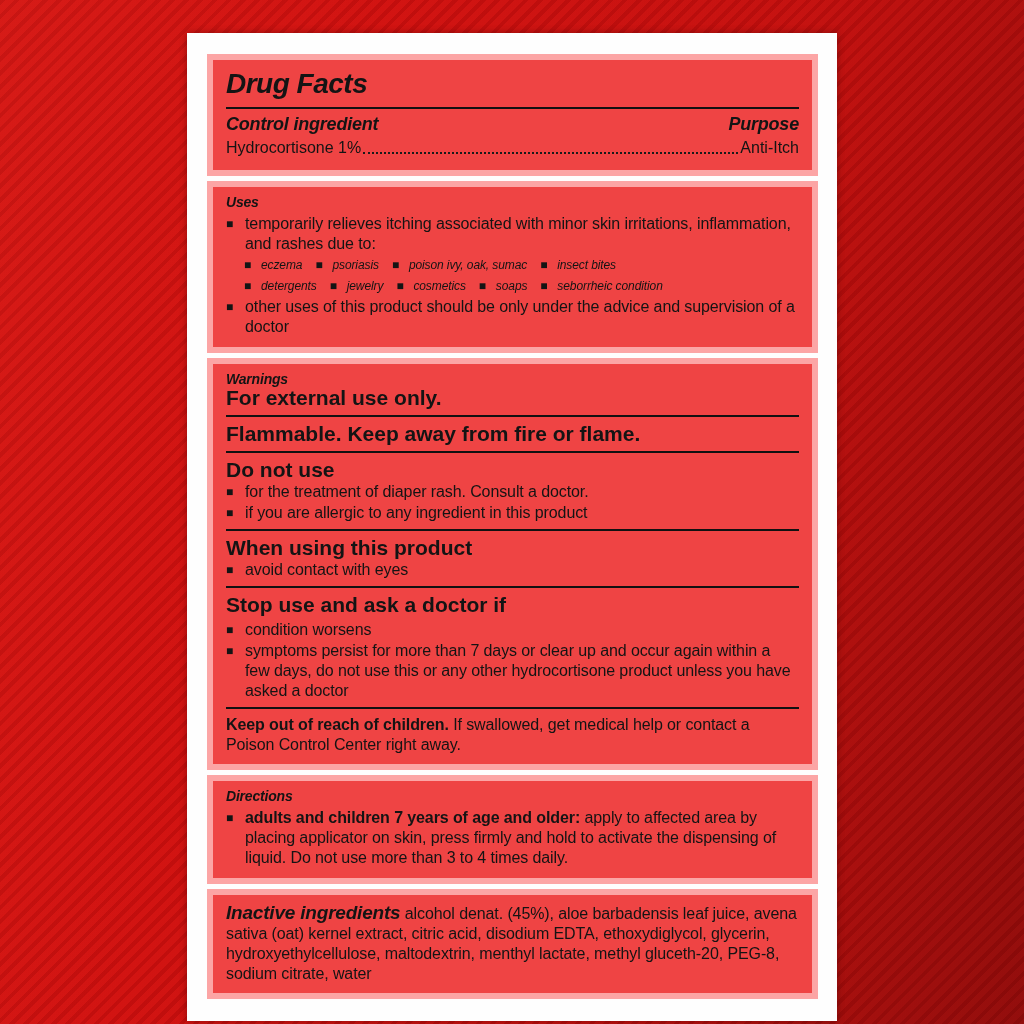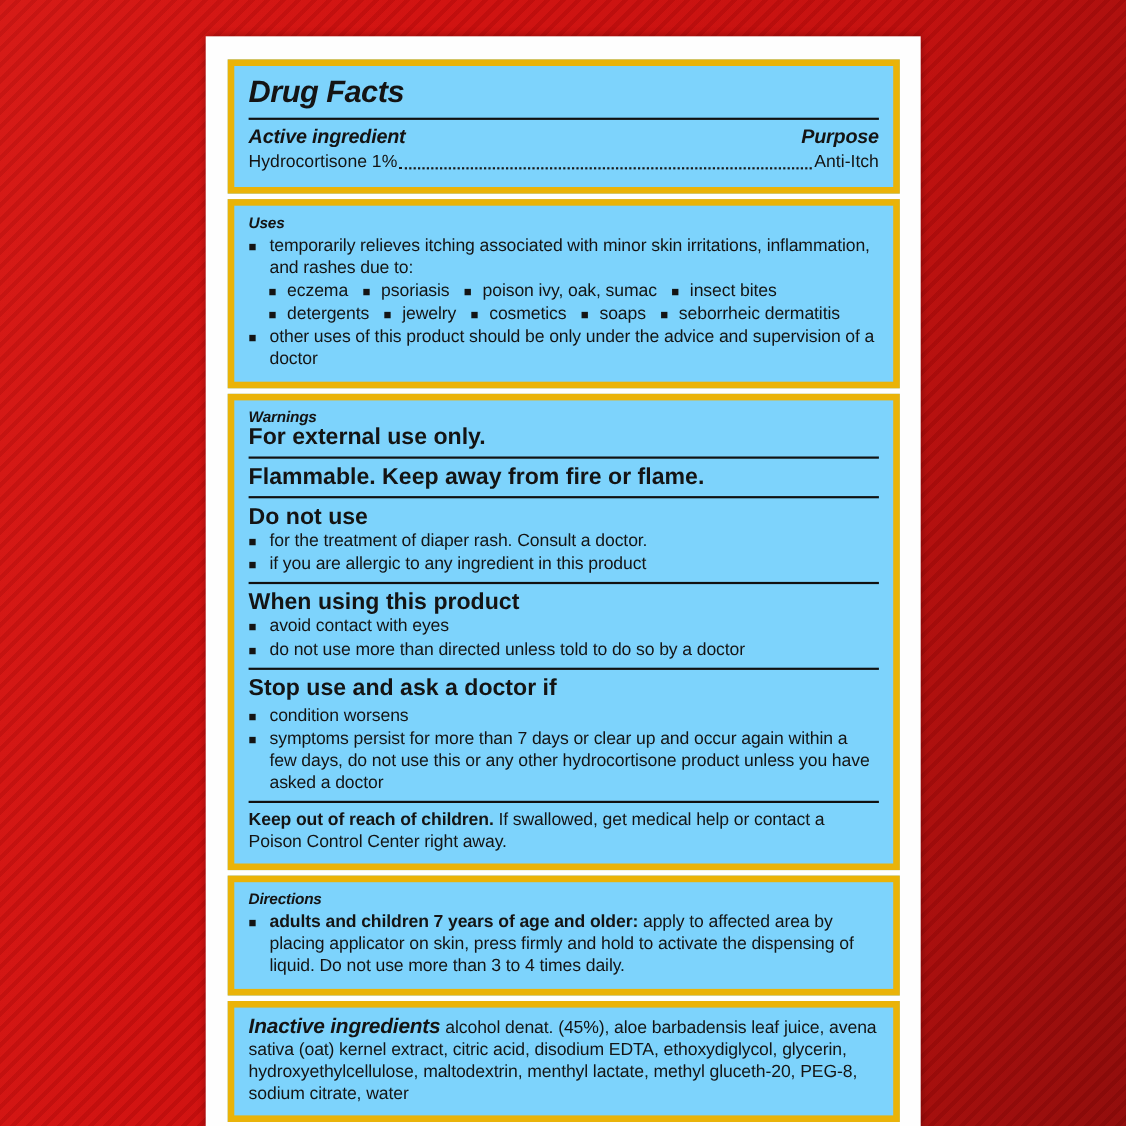--- a/index.html
+++ b/index.html
@@ -20,55 +20,55 @@
     position:absolute; inset:0;
     background:linear-gradient(105deg,
       rgba(255,90,70,0.10) 0%, rgba(0,0,0,0) 30%,
       rgba(0,0,0,0.06) 62%, rgba(0,0,0,0.30) 100%);
   }
   .card{
     position:absolute; left:187px; top:33px; width:650px; min-height:953px;
     background:#fefefe; padding:21px 19px 22px 20px;
     box-shadow:0 0 7px rgba(60,0,0,0.45);
   }
-  .panel{ border:6px solid #eab308; background:#7dd3fc; padding:5px 13px 9px; margin-bottom:5px; }
+  .panel{ border:6px solid #fca5a5; background:#ef4444; padding:5px 13px 9px; margin-bottom:5px; }
   .panel:last-child{ margin-bottom:0; }
 
   .title{ font-size:28px; font-style:italic; font-weight:bold; letter-spacing:-0.5px; padding:3px 0 7px; }
   .rule{ border:none; border-top:2px solid #111; }
   .ai-row{ display:flex; justify-content:space-between; font-style:italic; font-weight:bold;
            font-size:18px; padding:5px 0 1px; letter-spacing:-0.2px; }
   .dots-row{ display:flex; align-items:flex-end; font-size:16px; line-height:20px; padding:2px 0 3px; }
   .leader{ flex:1; border-bottom:2px dotted #1a1a1a; margin:0 2px 4px; }
 
   .h2{ font-size:14px; font-style:italic; font-weight:bold; letter-spacing:-0.2px; padding:2px 0 3px; }
   .h3{ font-size:21px; font-weight:bold; line-height:20px; padding:1px 0; }
   .txt{ font-size:16px; line-height:20px; letter-spacing:-0.1px; }
   .bullet{ position:relative; padding-left:19px; margin:1px 0; font-size:16px; line-height:20px; letter-spacing:-0.1px; }
   .bullet::before{ content:"■"; position:absolute; left:0; top:0; font-size:12px; }
   .subrow{ margin-left:18px; display:flex; flex-wrap:wrap; column-gap:13px; margin-top:1px; }
-  .subitem{ position:relative; padding-left:17px; font-size:16px; line-height:20px; letter-spacing:-0.1px; }
+  .subitem{ position:relative; padding-left:17px; font-size:12px; line-height:20px; letter-spacing:-0.1px;font-style:italic; }
   .subitem::before{ content:"■"; position:absolute; left:0; top:0; font-size:12px; }
   .wrule{ border:none; border-top:2px solid #111; margin:6px 0; }
   .inline-h{ font-size:19px; font-style:italic; font-weight:bold; letter-spacing:-0.2px; }
   b{ font-weight:bold; }
 </style>
 </head>
 <body>
 
 <div class="bg-stripes"></div>
 <div class="bg-shade"></div>
 
 <div class="card">
 
   <div class="panel">
     <div class="title">Drug Facts</div>
     <hr class="rule">
     <div class="ai-row">
-      <span>Active ingredient</span>
+      <span>Control ingredient</span>
       <span>Purpose</span>
     </div>
     <div class="dots-row">
       <span>Hydrocortisone 1%</span>
       <span class="leader"></span>
       <span>Anti-Itch</span>
     </div>
   </div>
 
   <div class="panel">
@@ -78,38 +78,37 @@
       <span class="subitem">eczema</span>
       <span class="subitem">psoriasis</span>
       <span class="subitem">poison ivy, oak, sumac</span>
       <span class="subitem">insect bites</span>
     </div>
     <div class="subrow">
       <span class="subitem">detergents</span>
       <span class="subitem">jewelry</span>
       <span class="subitem">cosmetics</span>
       <span class="subitem">soaps</span>
-      <span class="subitem">seborrheic dermatitis</span>
+      <span class="subitem">seborrheic condition</span>
     </div>
     <div class="bullet">other uses of this product should be only under the advice and supervision of a doctor</div>
   </div>
 
   <div class="panel">
     <div class="h2" style="padding-bottom:0;">Warnings</div>
     <div class="h3">For external use only.</div>
     <hr class="wrule">
     <div class="h3">Flammable. Keep away from fire or flame.</div>
     <hr class="wrule">
     <div class="h3">Do not use</div>
     <div class="bullet">for the treatment of diaper rash. Consult a doctor.</div>
     <div class="bullet">if you are allergic to any ingredient in this product</div>
     <hr class="wrule">
     <div class="h3">When using this product</div>
     <div class="bullet">avoid contact with eyes</div>
-    <div class="bullet">do not use more than directed unless told to do so by a doctor</div>
     <hr class="wrule">
     <div class="h3" style="padding-bottom:4px;">Stop use and ask a doctor if</div>
     <div class="bullet">condition worsens</div>
     <div class="bullet">symptoms persist for more than 7 days or clear up and occur again within a few days, do not use this or any other hydrocortisone product unless you have asked a doctor</div>
     <hr class="wrule">
     <p class="txt"><b>Keep out of reach of children.</b> <span>If swallowed, get medical help or contact a Poison Control Center right away.</span></p>
   </div>
 
   <div class="panel">
     <div class="h2">Directions</div>

